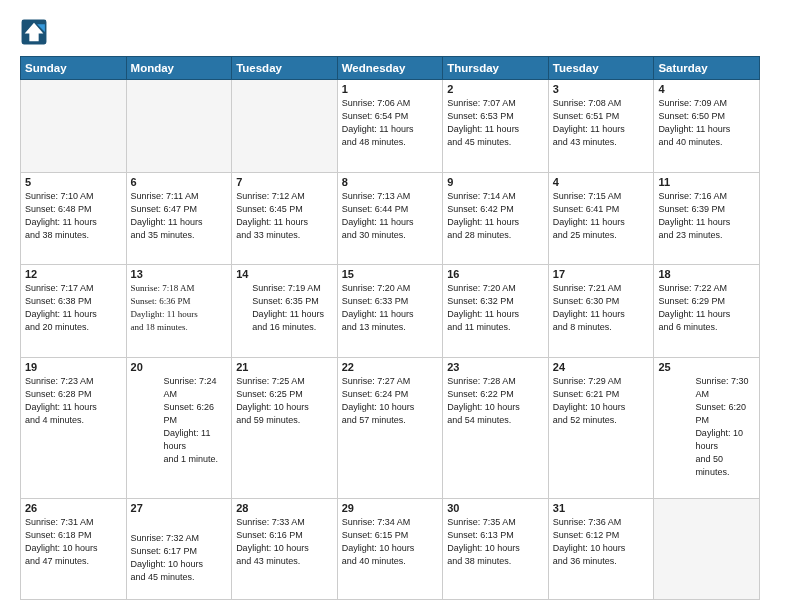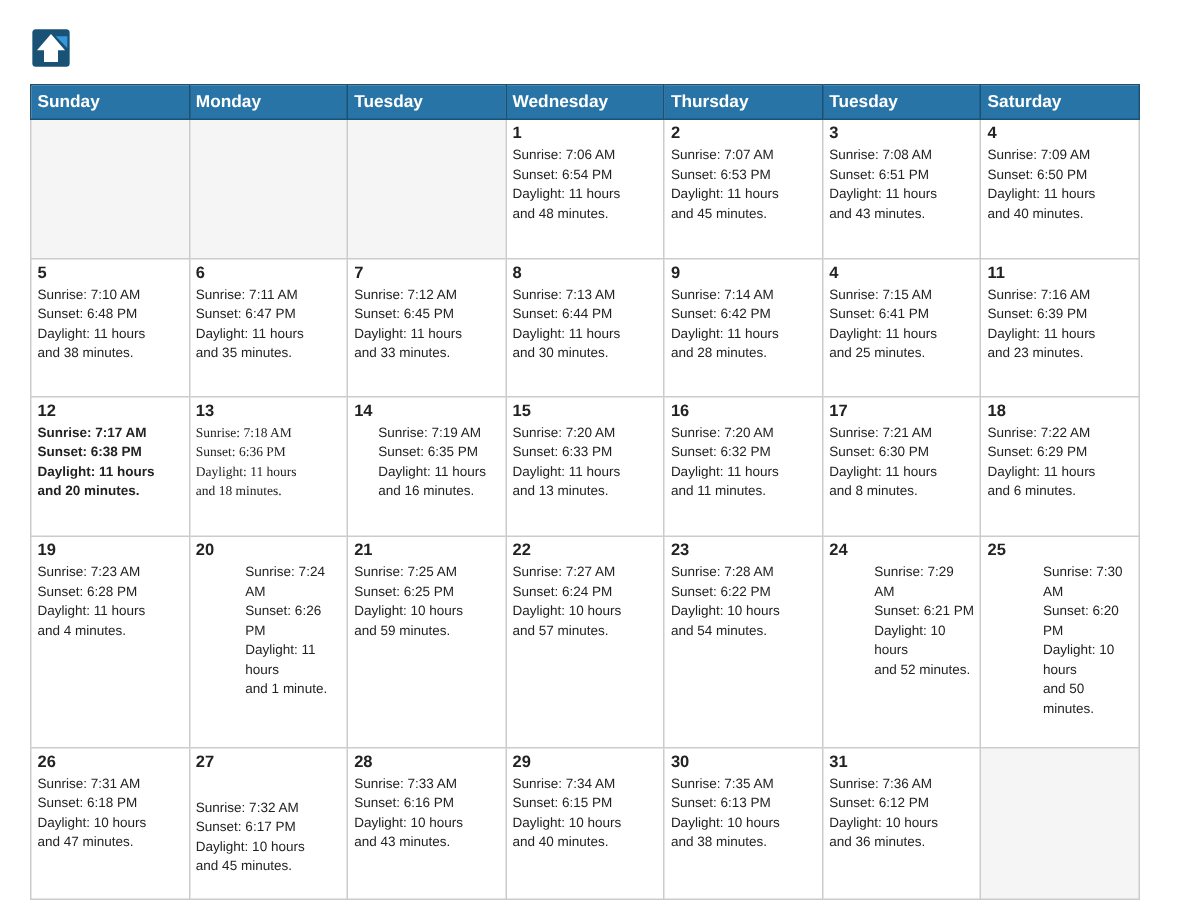--- a/index.html
+++ b/index.html
@@ -210,21 +210,21 @@
             <span class="day-num">11</span>
             <div class="cell-text" style="white-space: pre-line;">Sunrise: 7:16 AM
 Sunset: 6:39 PM
 Daylight: 11 hours
 and 23 minutes.</div>
           </td>
         </tr>
         <tr>
           <td>
             <span class="day-num">12</span>
-            <div class="cell-text" style="white-space: pre-line; font-weight: bold;">Sunrise: 7:17 AM
+            <div class="cell-text" style="white-space: pre-line;">Sunrise: 7:17 AM
 Sunset: 6:38 PM
 Daylight: 11 hours
 and 20 minutes.</div>
           </td>
           <td>
             <span class="day-num">13</span>
             <div class="cell-text" style="white-space: pre-line; font-family: Liberation Serif, serif;">Sunrise: 7:18 AM
 Sunset: 6:36 PM
 Daylight: 11 hours
 and 18 minutes.</div>
@@ -296,21 +296,21 @@
           </td>
           <td>
             <span class="day-num">23</span>
             <div class="cell-text" style="white-space: pre-line;">Sunrise: 7:28 AM
 Sunset: 6:22 PM
 Daylight: 10 hours
 and 54 minutes.</div>
           </td>
           <td>
             <span class="day-num">24</span>
-            <div class="cell-text" style="white-space: pre-line; margin-left: 30px;">Sunrise: 7:29 AM
+            <div class="cell-text" style="white-space: pre-line;">Sunrise: 7:29 AM
 Sunset: 6:21 PM
 Daylight: 10 hours
 and 52 minutes.</div>
           </td>
           <td>
             <span class="day-num">25</span>
             <div class="cell-text" style="white-space: pre-line; margin-left: 37px;">Sunrise: 7:30 AM
 Sunset: 6:20 PM
 Daylight: 10 hours
 and 50 minutes.</div>

